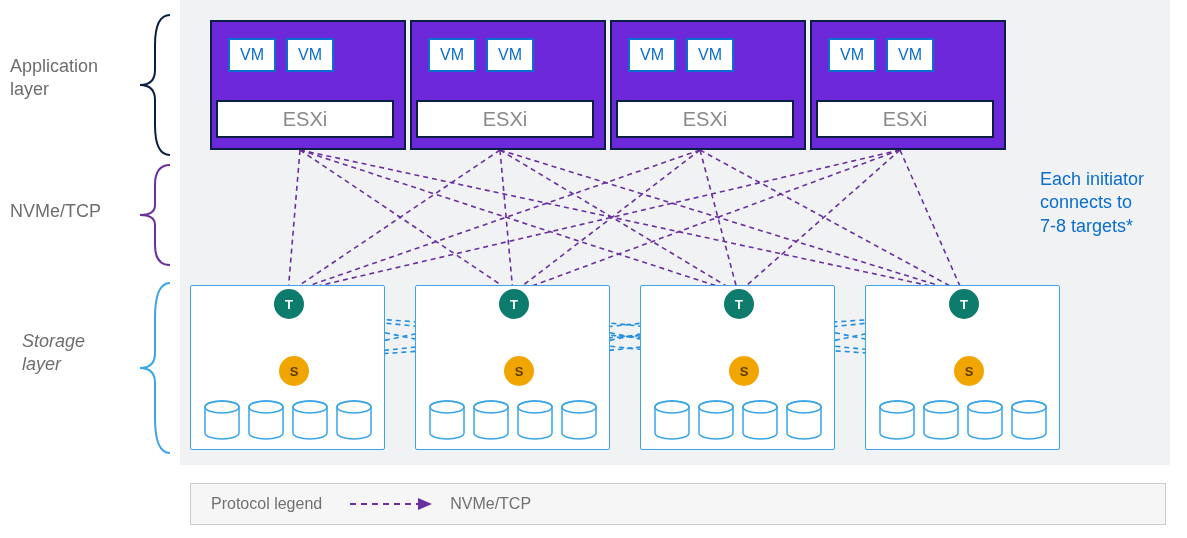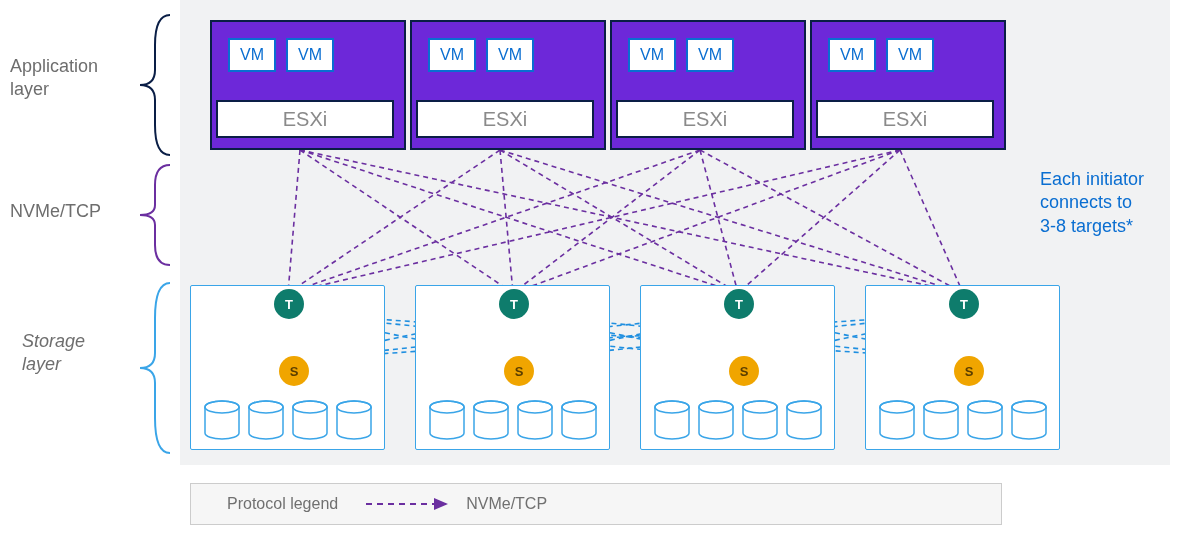--- a/index.html
+++ b/index.html
@@ -110,27 +110,27 @@
     position: absolute;
     font-size: 18px;
     color: #0a6ed1;
     line-height: 1.3;
   }
   
   .legend {
     position: absolute;
     left: 190px;
     top: 483px;
-    width: 812px;
+    width: 976px;
     height: 42px;
     border: 1px solid #cccccc;
     background: #f6f6f6;
     display: flex;
     align-items: center;
-    padding-left: 36px;
+    padding-left: 20px;
     gap: 28px;
     font-size: 16px;
     color: #707070;
   }
   .legend .swatch { display: flex; align-items: center; gap: 10px; }
   svg.overlay { position: absolute; left: 0; top: 0; pointer-events: none; }
 </style>
 </head>
 <body>
 
@@ -337,21 +337,21 @@
         <ellipse cx="20" cy="8" rx="17" ry="6" fill="#fff" stroke="#3aa5e8" stroke-width="1.5"></ellipse>
         <path d="M3 8 L3 34 A17 6 0 0 0 37 34 L37 8" fill="#fff" stroke="#3aa5e8" stroke-width="1.5"></path>
         <ellipse cx="20" cy="8" rx="17" ry="6" fill="none" stroke="#3aa5e8" stroke-width="1.5"></ellipse>
       </svg>
     </div>
 </div>
 
 <div class="callout" style="left:1040px; top:168px;">
   <span>Each initiator</span><br>
   <span>connects to</span><br>
-  <span>3-8 targets*</span>
+  <span>7-8 targets*</span>
 </div>
 
 <div class="legend">
   <span>Protocol legend</span>
   <span class="swatch">
     <svg width="90" height="14">
       <line x1="0" y1="7" x2="80" y2="7" stroke="#6b2fa0" stroke-width="2" stroke-dasharray="6 5" marker-end="url(#arr-purple)"></line>
     </svg>
     <span>NVMe/TCP</span>
   </span>

